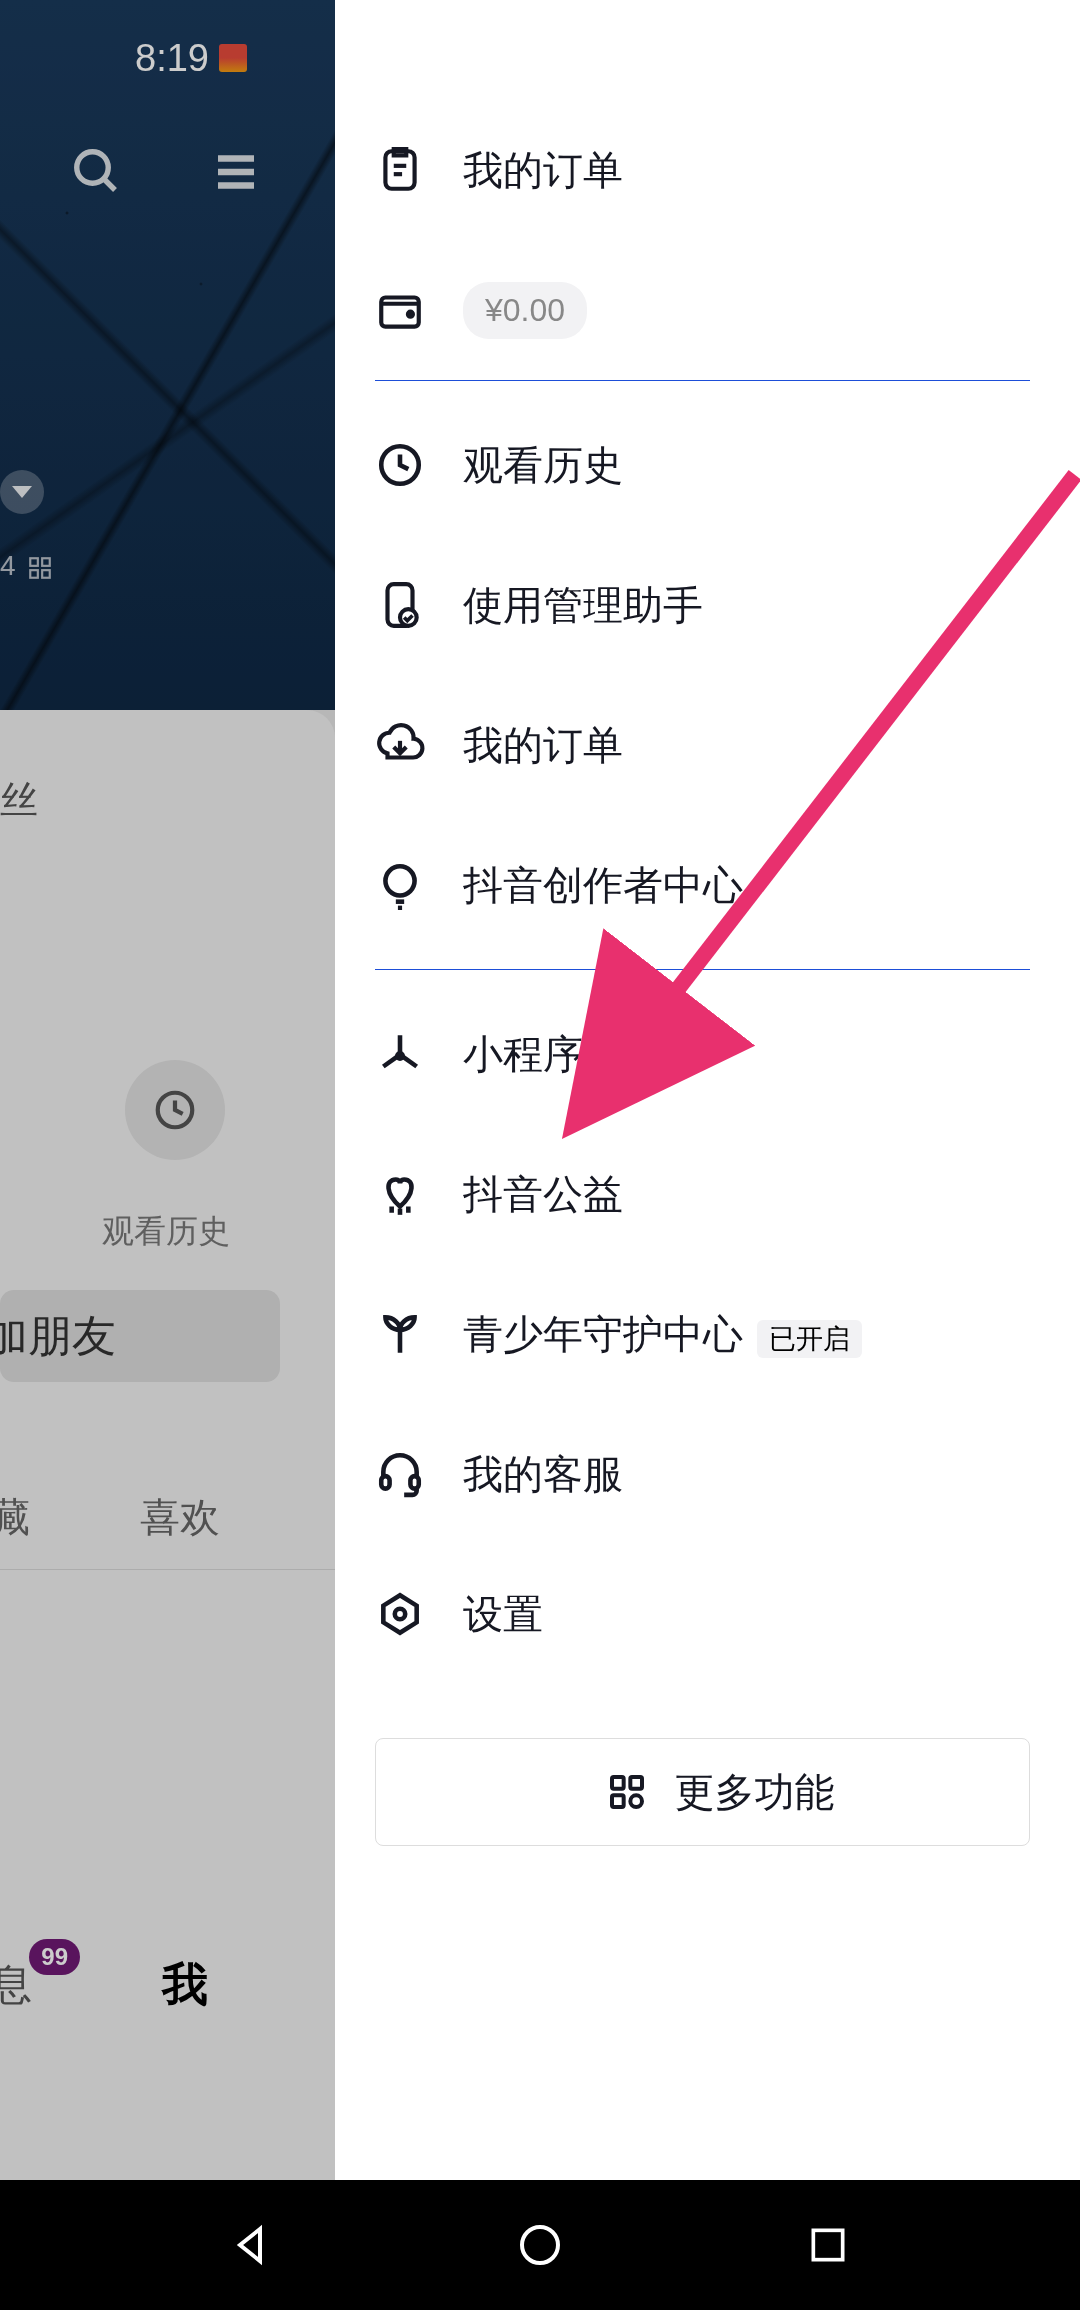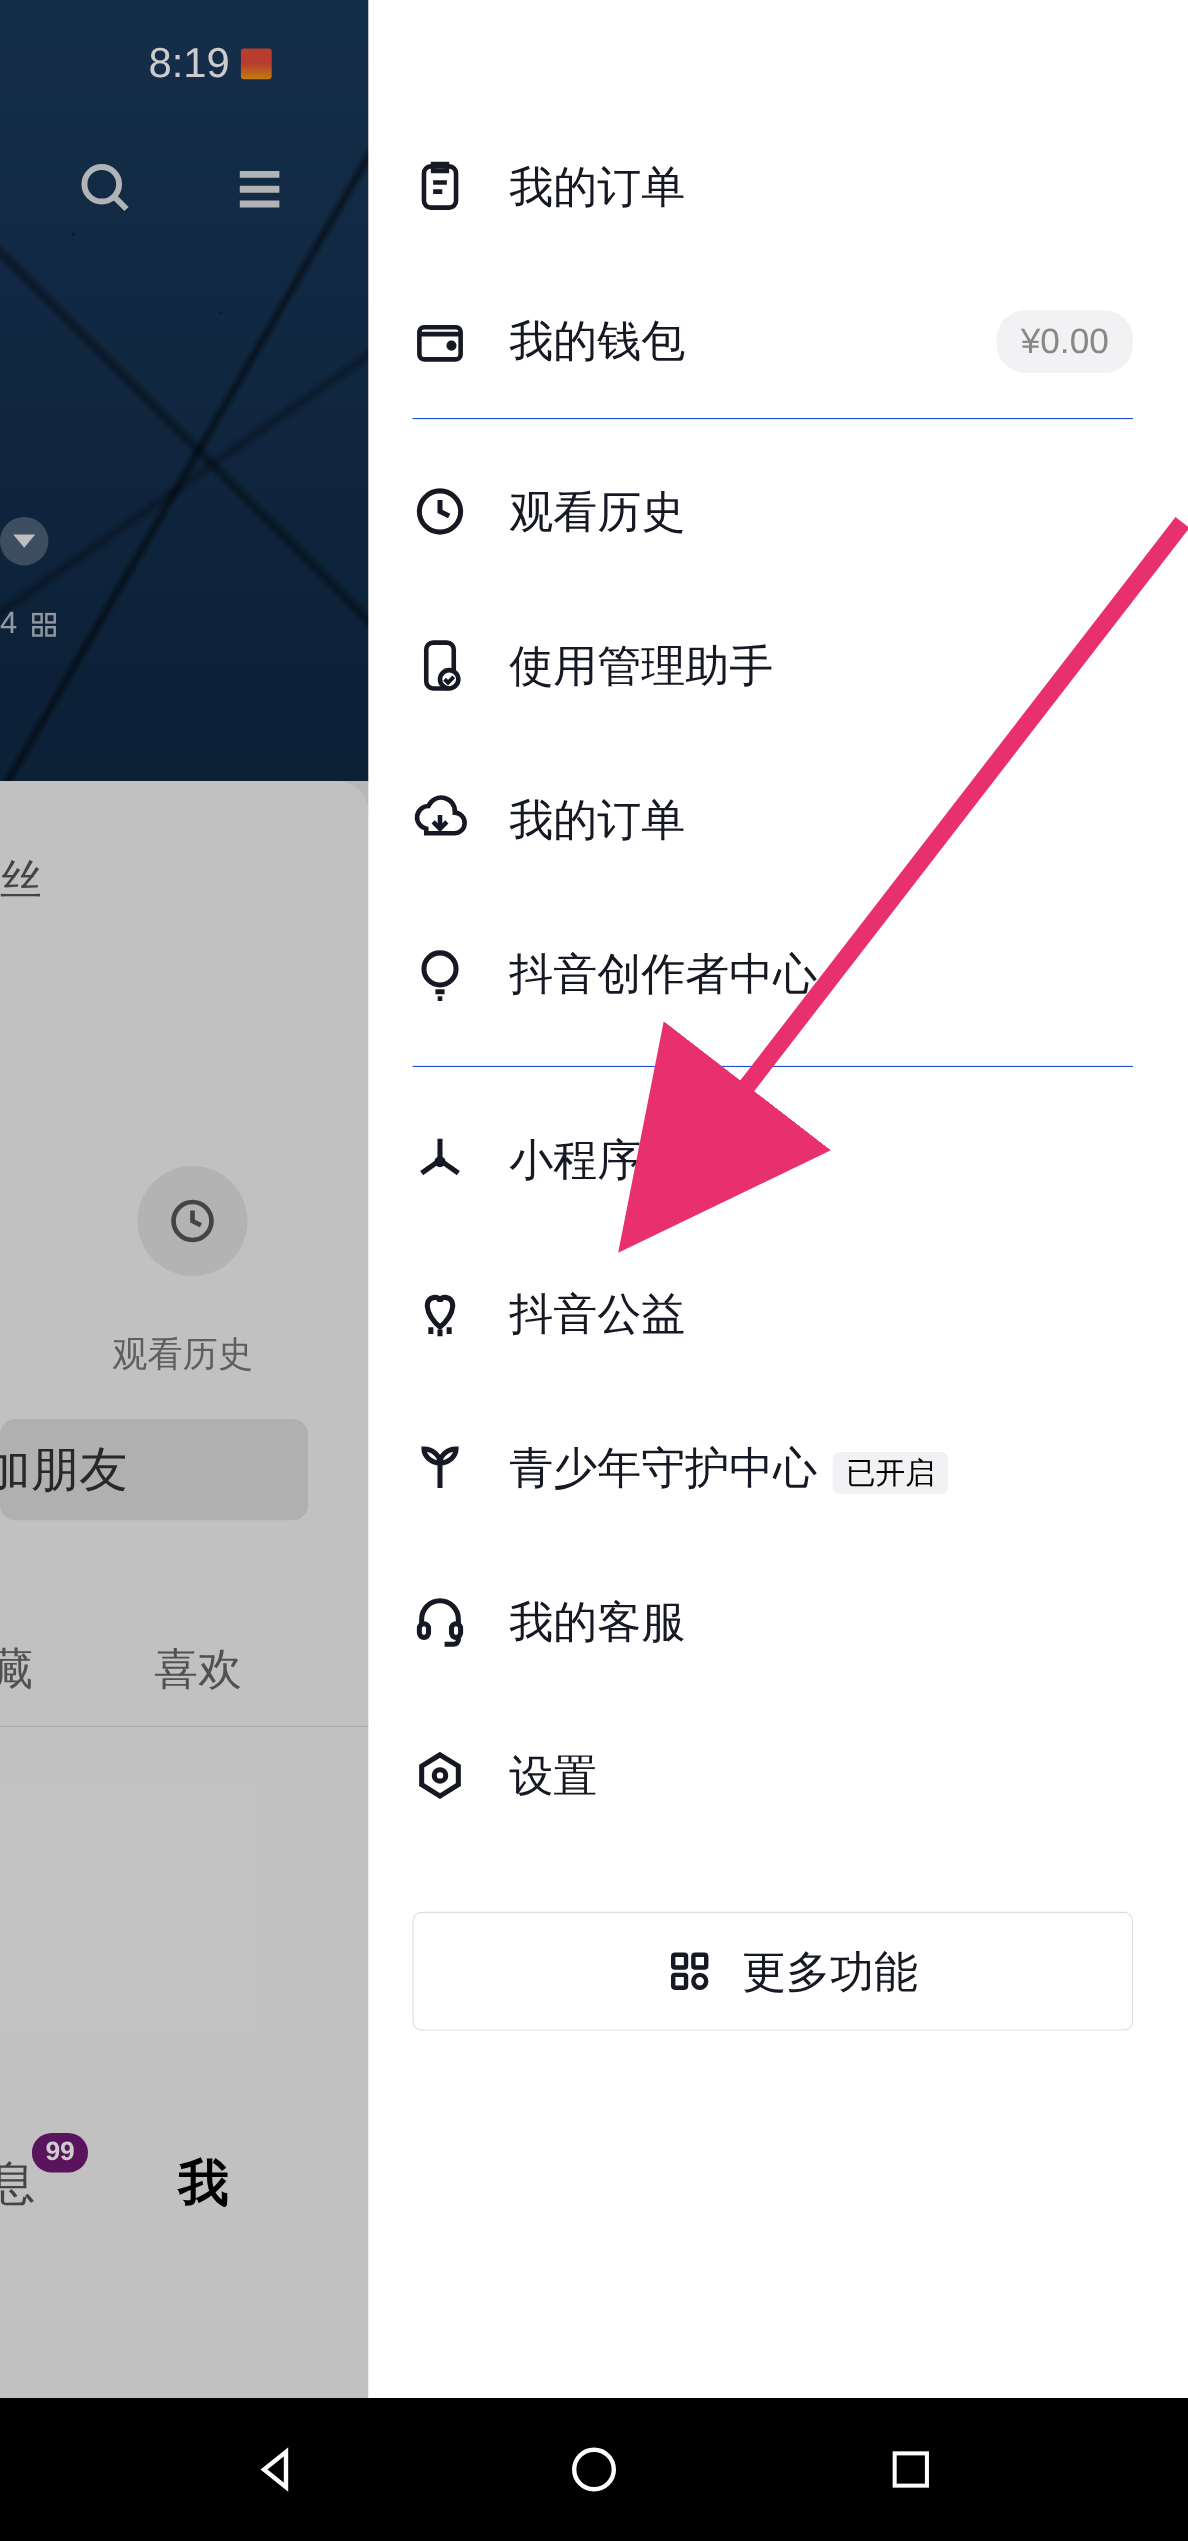--- a/index.html
+++ b/index.html
@@ -140,21 +140,20 @@
       <span class="menu-label">我的订单</span>
     </div>
     <div class="menu-item">
       <span class="menu-icon">
         <svg viewBox="0 0 24 24" fill="none" stroke="#161823" stroke-width="2">
             <rect x="3" y="6" width="18" height="14" rx="2"></rect>
             <path d="M3 9h18"></path>
             <circle cx="17" cy="14" r="1.2" fill="#161823"></circle>
           </svg>
       </span>
-      <span class="menu-label">我的钱包</span>
       <span class="menu-badge">¥0.00</span>
     </div>
   </div>
 
   <div class="menu-section" style="padding-top:14px;padding-bottom:14px">
     <div class="menu-item">
       <span class="menu-icon">
         <svg viewBox="0 0 24 24" fill="none" stroke="#161823" stroke-width="2.2">
             <circle cx="12" cy="12" r="9"></circle>
             <polyline points="12,7 12,12 16,14"></polyline>

